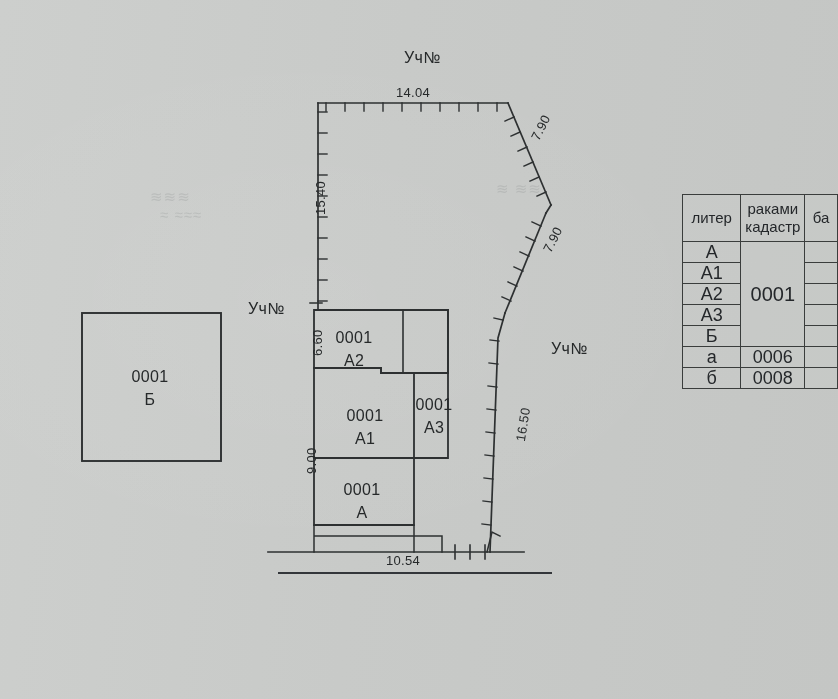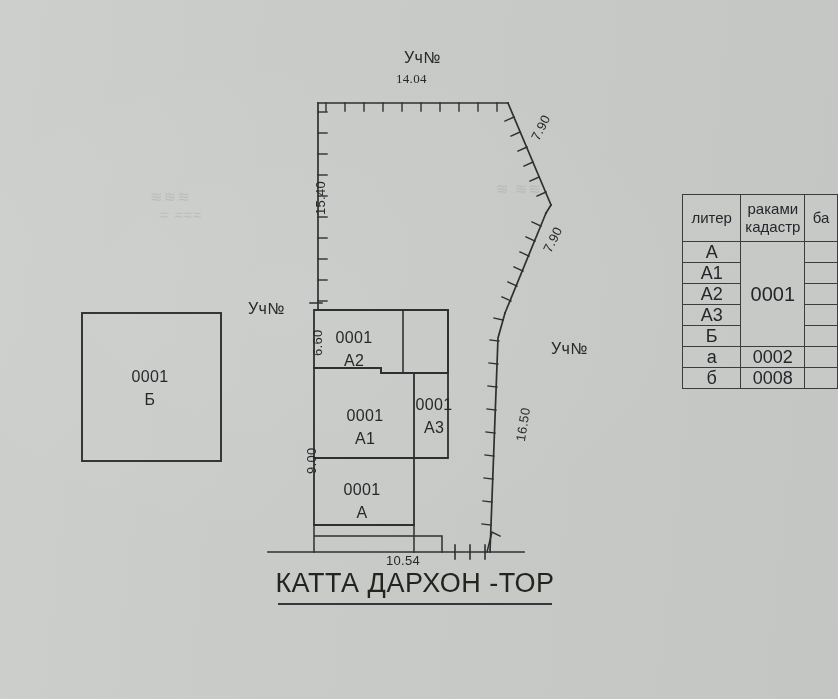--- a/index.html
+++ b/index.html
@@ -212,21 +212,21 @@
     <path d="M 314 368 L 314 458 L 414 458 L 414 373 L 381 373 L 381 368" stroke-width="1.8"></path>
 
     <path d="M 314 458 L 414 458 L 414 525 L 314 525 Z" stroke-width="1.8"></path>
 
     <path d="M 314 525 L 314 552 M 414 525 L 414 552 M 314 536 L 442 536 M 442 536 L 442 552" stroke-width="1.5"></path>
 
     <path d="M 310 303 L 322 303" stroke-width="1.5"></path>
   </g>
 </svg>
 
-<div class="lbl dim" style="left:396px; top:71px;font-family:Liberation Serif, serif;">14.04</div>
+<div class="lbl dim" style="left:396px; top:85px;">14.04</div>
 <div class="lbl dim rot90" style="left:313px; top:215px; transform:rotate(-90deg);">15.40</div>
 <div class="lbl dim" style="left:528px; top:136px; transform:rotate(-63deg); transform-origin:0 0;">7.90</div>
 <div class="lbl dim" style="left:540px; top:248px; transform:rotate(-63deg); transform-origin:0 0;">7.90</div>
 <div class="lbl dim" style="left:513px; top:440px; transform:rotate(-81deg); transform-origin:0 0;">16.50</div>
 <div class="lbl dim" style="left:310px; top:356px; transform:rotate(-90deg); transform-origin:0 0;">6.60</div>
 <div class="lbl dim" style="left:304px; top:474px; transform:rotate(-90deg); transform-origin:0 0;">9.00</div>
 <div class="lbl dim" style="left:386px; top:553px;">10.54</div>
 
 <div class="lbl uch" style="left:404px; top:49px;">Уч№</div>
 <div class="lbl uch" style="left:248px; top:300px;">Уч№</div>
@@ -251,21 +251,20 @@
   <div>0001</div>
   <div>А</div>
 </div>
 
 <div class="lbl blocktxt" style="left:408px; top:393px; width:52px;">
   <div>0001</div>
   <div>А3</div>
 </div>
 
 <div id="title-block">
-  <div id="title-text">КАТТА ДАРХОН -ТОР</div>
   <div id="title-rule"></div>
 </div>
 
 <table id="legend-table">
   <thead>
     <tr>
       <td class="c-liter">литер</td>
       <td class="c-kad">
         <div>раками</div>
         <div>кадастр</div>
@@ -290,21 +289,21 @@
     <tr>
       <td>А3</td>
       <td></td>
     </tr>
     <tr>
       <td>Б</td>
       <td></td>
     </tr>
     <tr>
       <td>а</td>
-      <td>0002</td>
+      <td>0006</td>
       <td></td>
     </tr>
     <tr>
       <td>б</td>
       <td>0008</td>
       <td></td>
     </tr>
   </tbody>
 </table>
 

